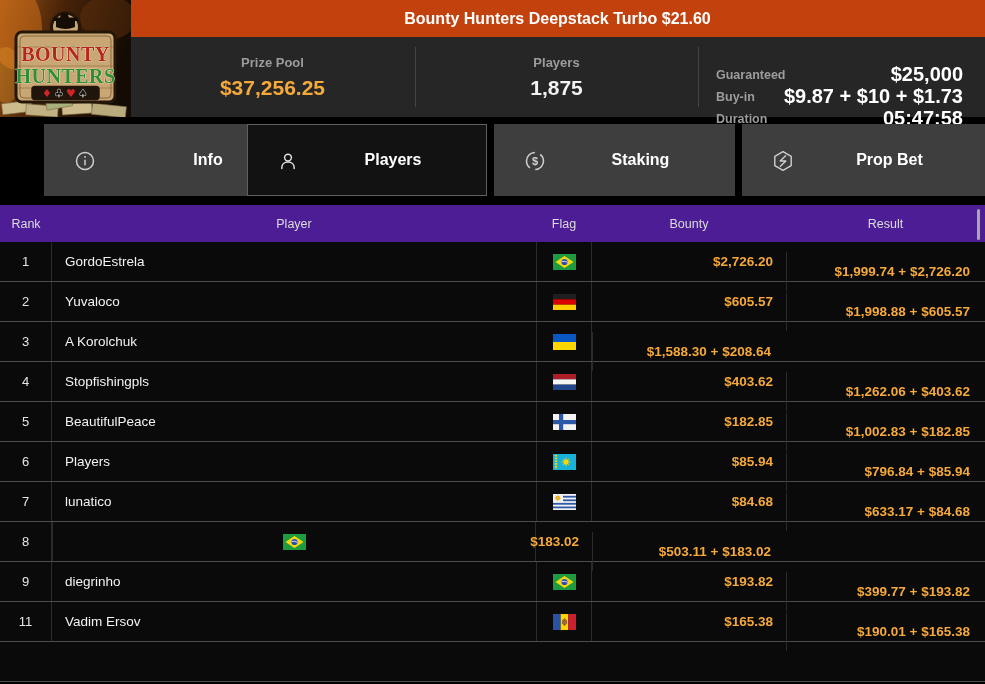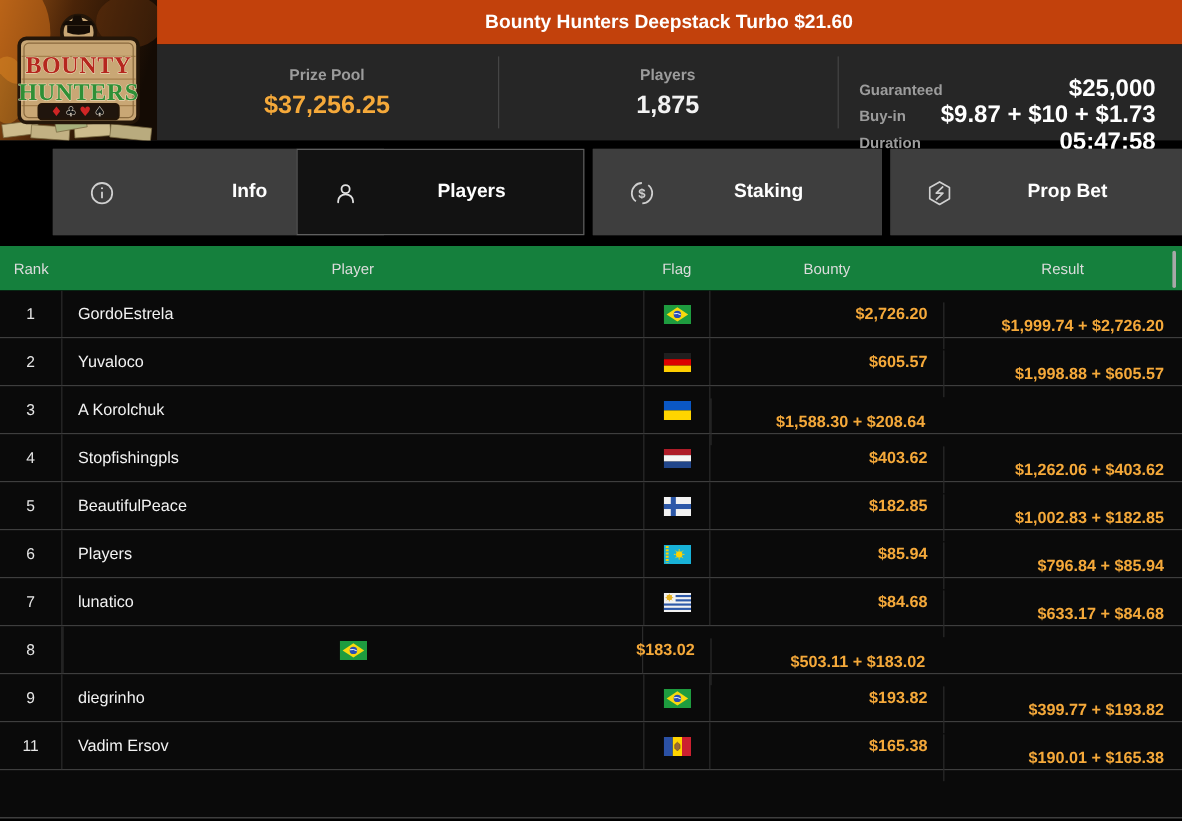--- a/index.html
+++ b/index.html
@@ -38,21 +38,21 @@
   .tab.active{background:#121212;border:1px solid #5f5f5f;}
   .tab .ticon{position:absolute;left:28px;top:24px;width:24px;height:24px;}
   .tab .tlabel{flex:1;text-align:center;padding-left:52px;color:#fff;
                font-size:16px;font-weight:bold;}
   .tab-0{left:0;width:276px;margin-left:44px;}
   .tab-1{left:247px;width:240px;}
   .tab-2{left:494px;width:241px;}
   .tab-3{left:742px;width:243px;}
 
   
-  .thead{position:absolute;left:0;top:205px;width:985px;height:37px;background:#15803d;
+  .thead{position:absolute;left:0;top:205px;width:985px;height:37px;background:#4c1d95;
          display:grid;grid-template-columns:52px 484px 56px 194px 199px;align-items:center;}
   .thead .hcell{text-align:center;color:#dcdcdc;font-size:12.5px;font-weight:500;}
   .scroll-thumb{position:absolute;left:977px;top:209px;width:3px;height:31px;
                 background:#a8a8a8;border-radius:2px;z-index:6;}
   .tbody{position:absolute;left:0;top:242px;width:985px;height:442px;overflow:hidden;}
   .trow{display:grid;grid-template-columns:52px 484px 56px 194px 199px;height:40px;
         background:#0a0a0a;border-bottom:1px solid #4d4d4d;align-items:center;}
   .cell{height:100%;display:flex;align-items:center;}
   .cell.rank{justify-content:center;color:#e6e6e6;font-size:13px;border-right:1px solid #2b2b2b;}
   .cell.player{padding-left:13px;color:#f2f2f2;font-size:13.5px;}

